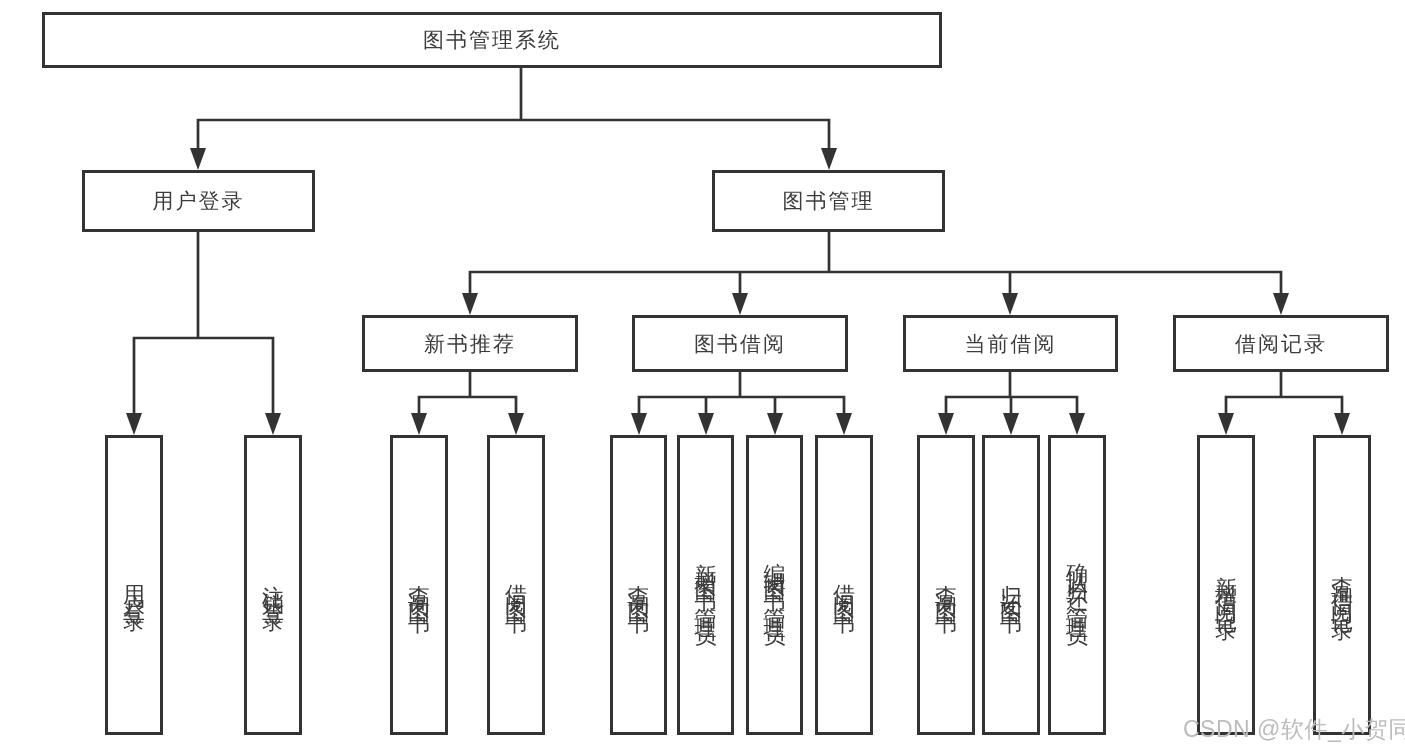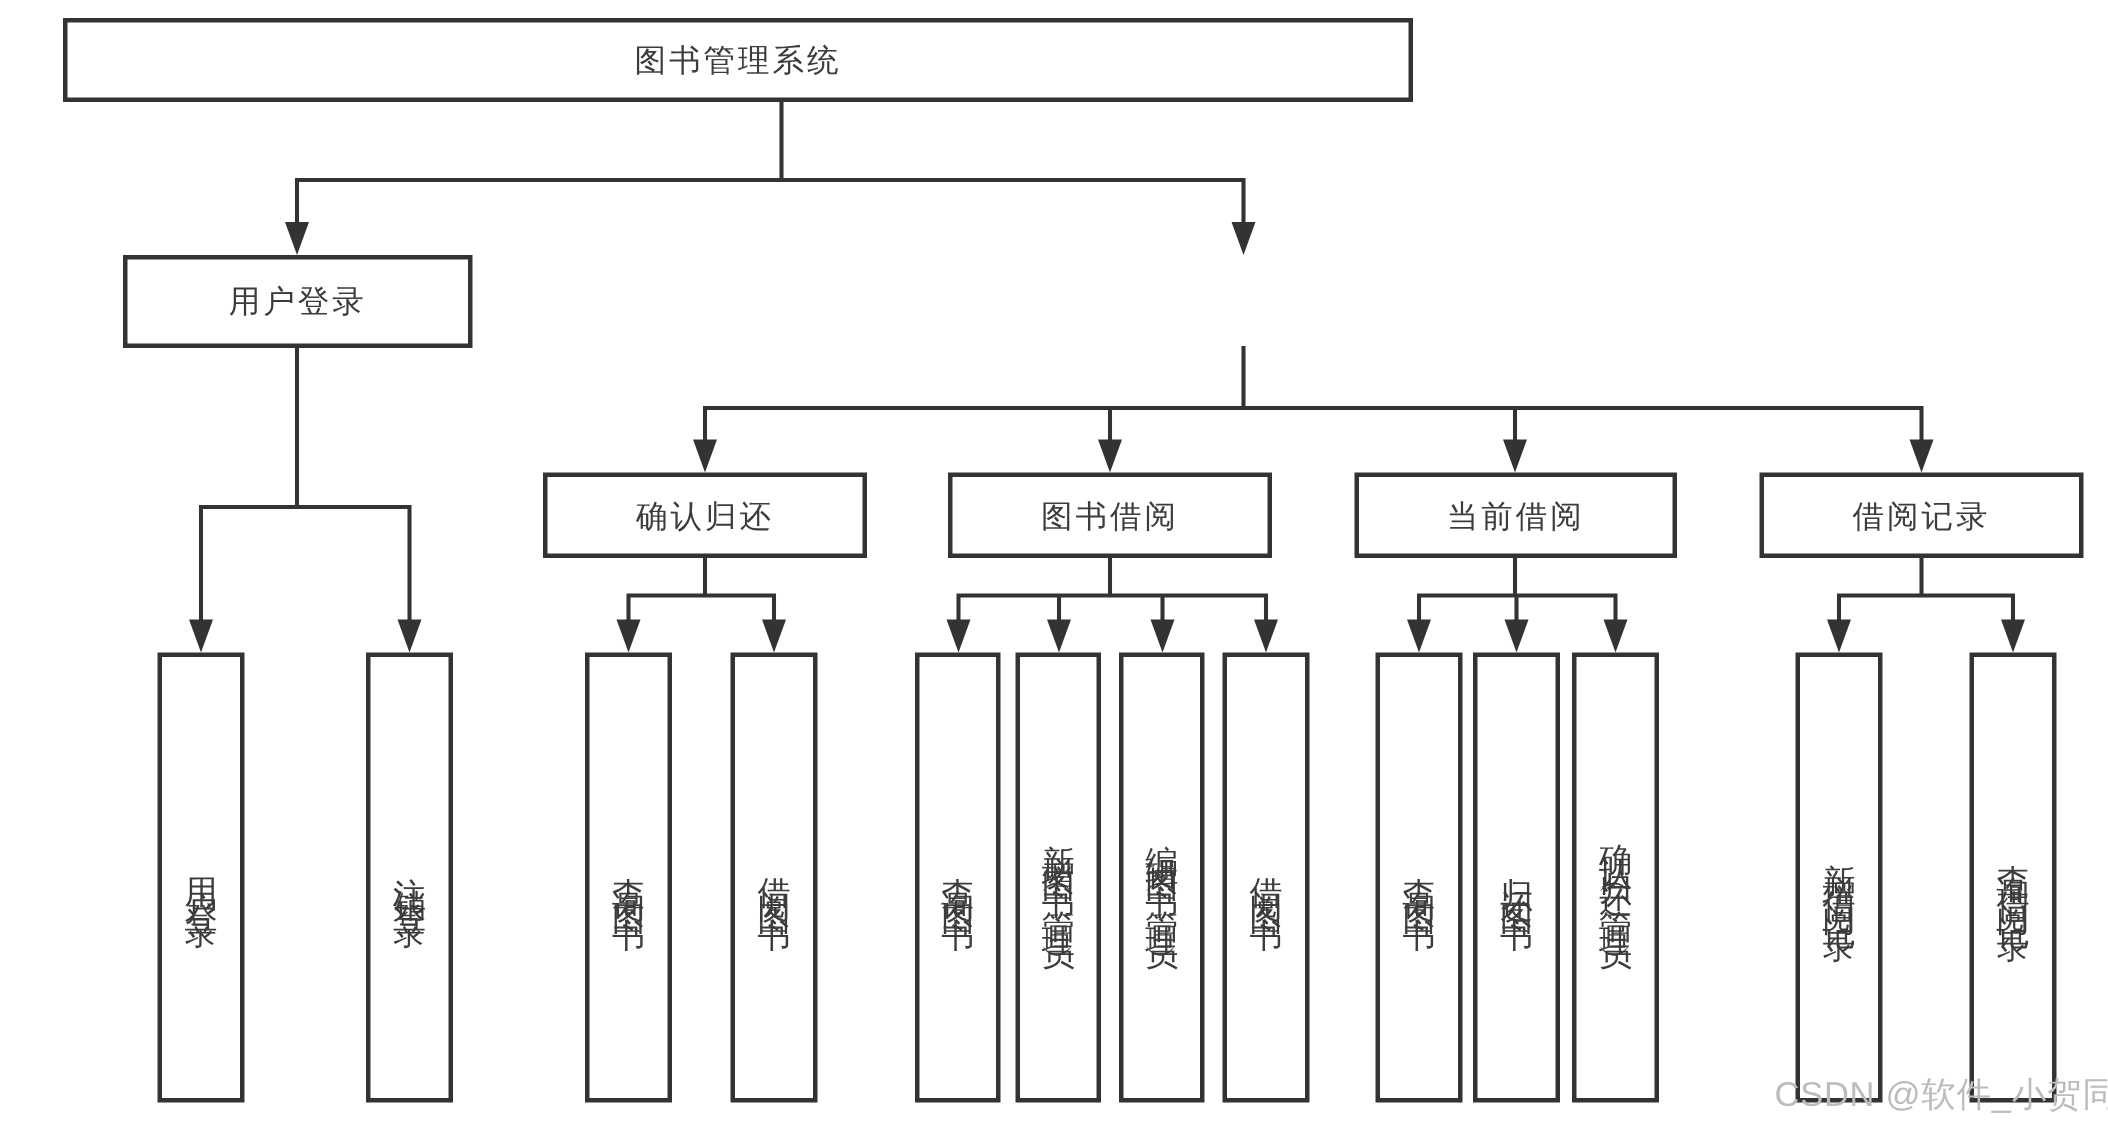--- a/index.html
+++ b/index.html
@@ -64,23 +64,26 @@
     </g>
   </svg>
 
   <div class="node hnode topnode" style="left:22px;top:12px;width:900px;height:56px;margin-left:20px;">
     <span>图书管理系统</span>
   </div>
 
   <div class="node hnode" style="left:82px;top:170px;width:233px;height:62px;">
     <span>用户登录</span>
   </div>
+  <div class="node hnode" style="left:712px;top:170px;width:233px;height:62px;">
+    <span>图书管理</span>
+  </div>
 
   <div class="node hnode" style="left:362px;top:315px;width:216px;height:57px;">
-    <span>确认归还</span>
+    <span>新书推荐</span>
   </div>
   <div class="node hnode" style="left:903px;top:315px;width:215px;height:57px;">
     <span>当前借阅</span>
   </div>
   <div class="node hnode" style="left:632px;top:315px;width:216px;height:57px;">
     <span>图书借阅</span>
   </div>
   <div class="node hnode" style="left:1173px;top:315px;width:216px;height:57px;">
     <span>借阅记录</span>
   </div>

